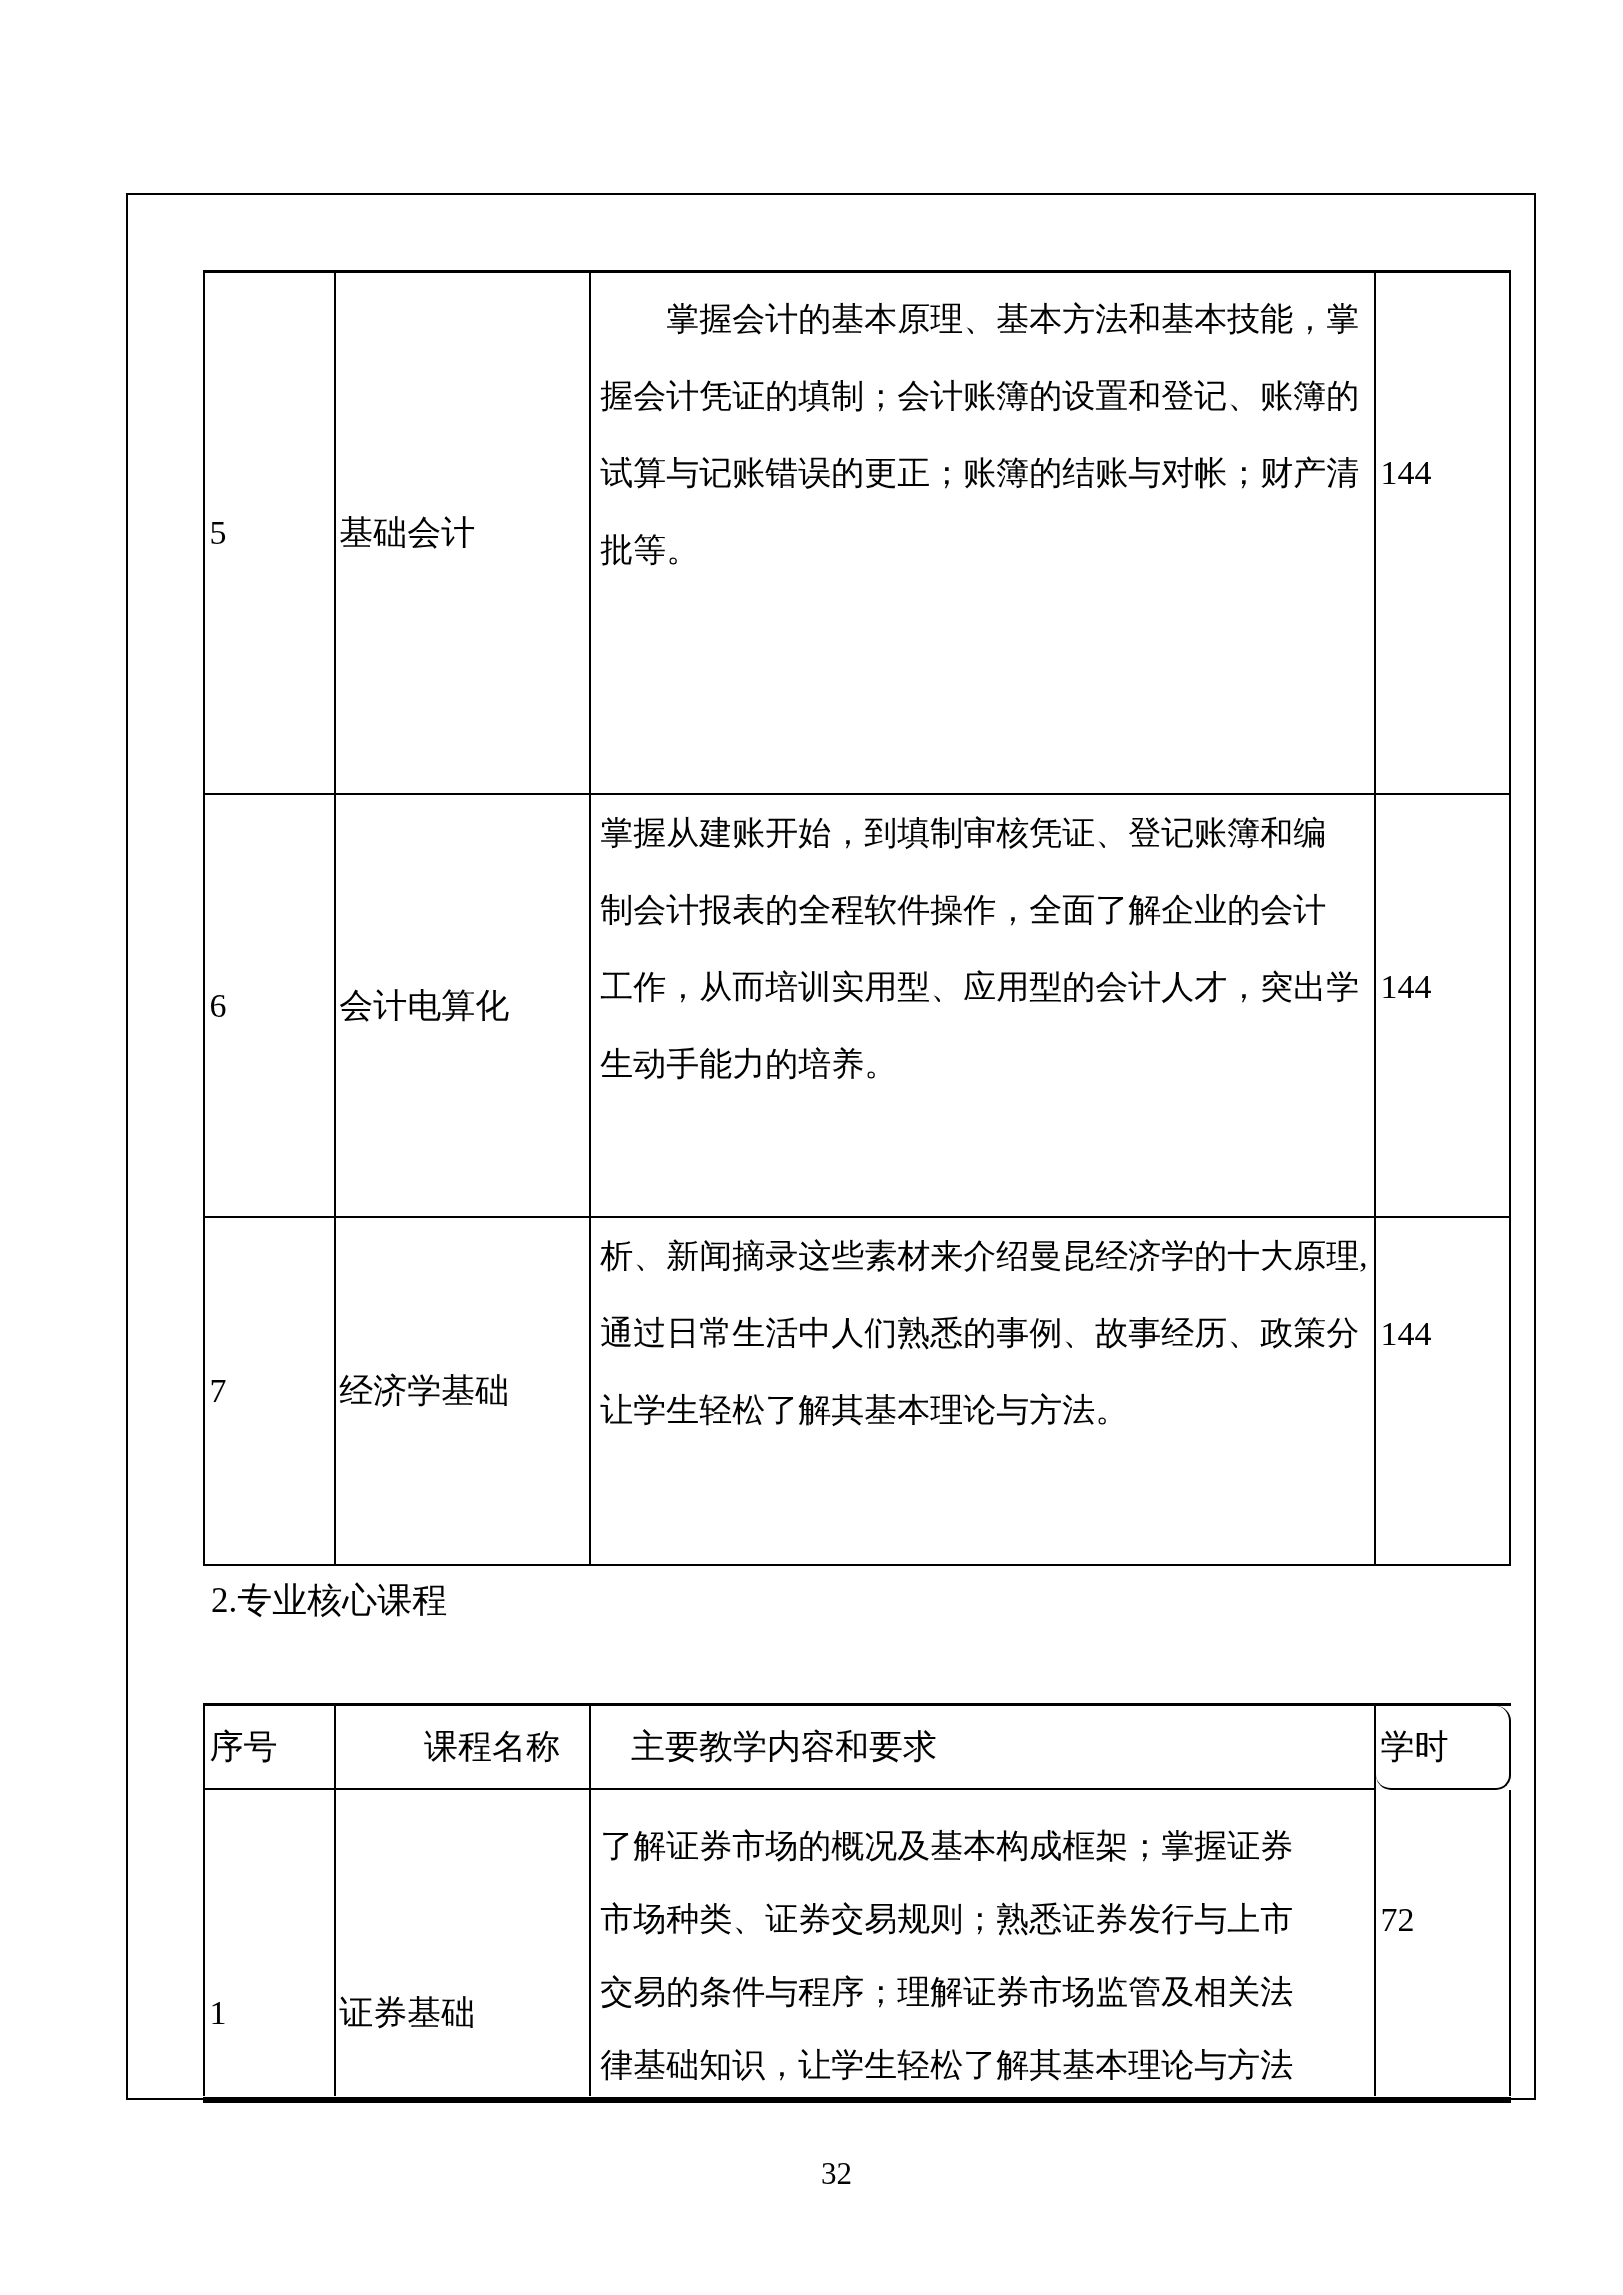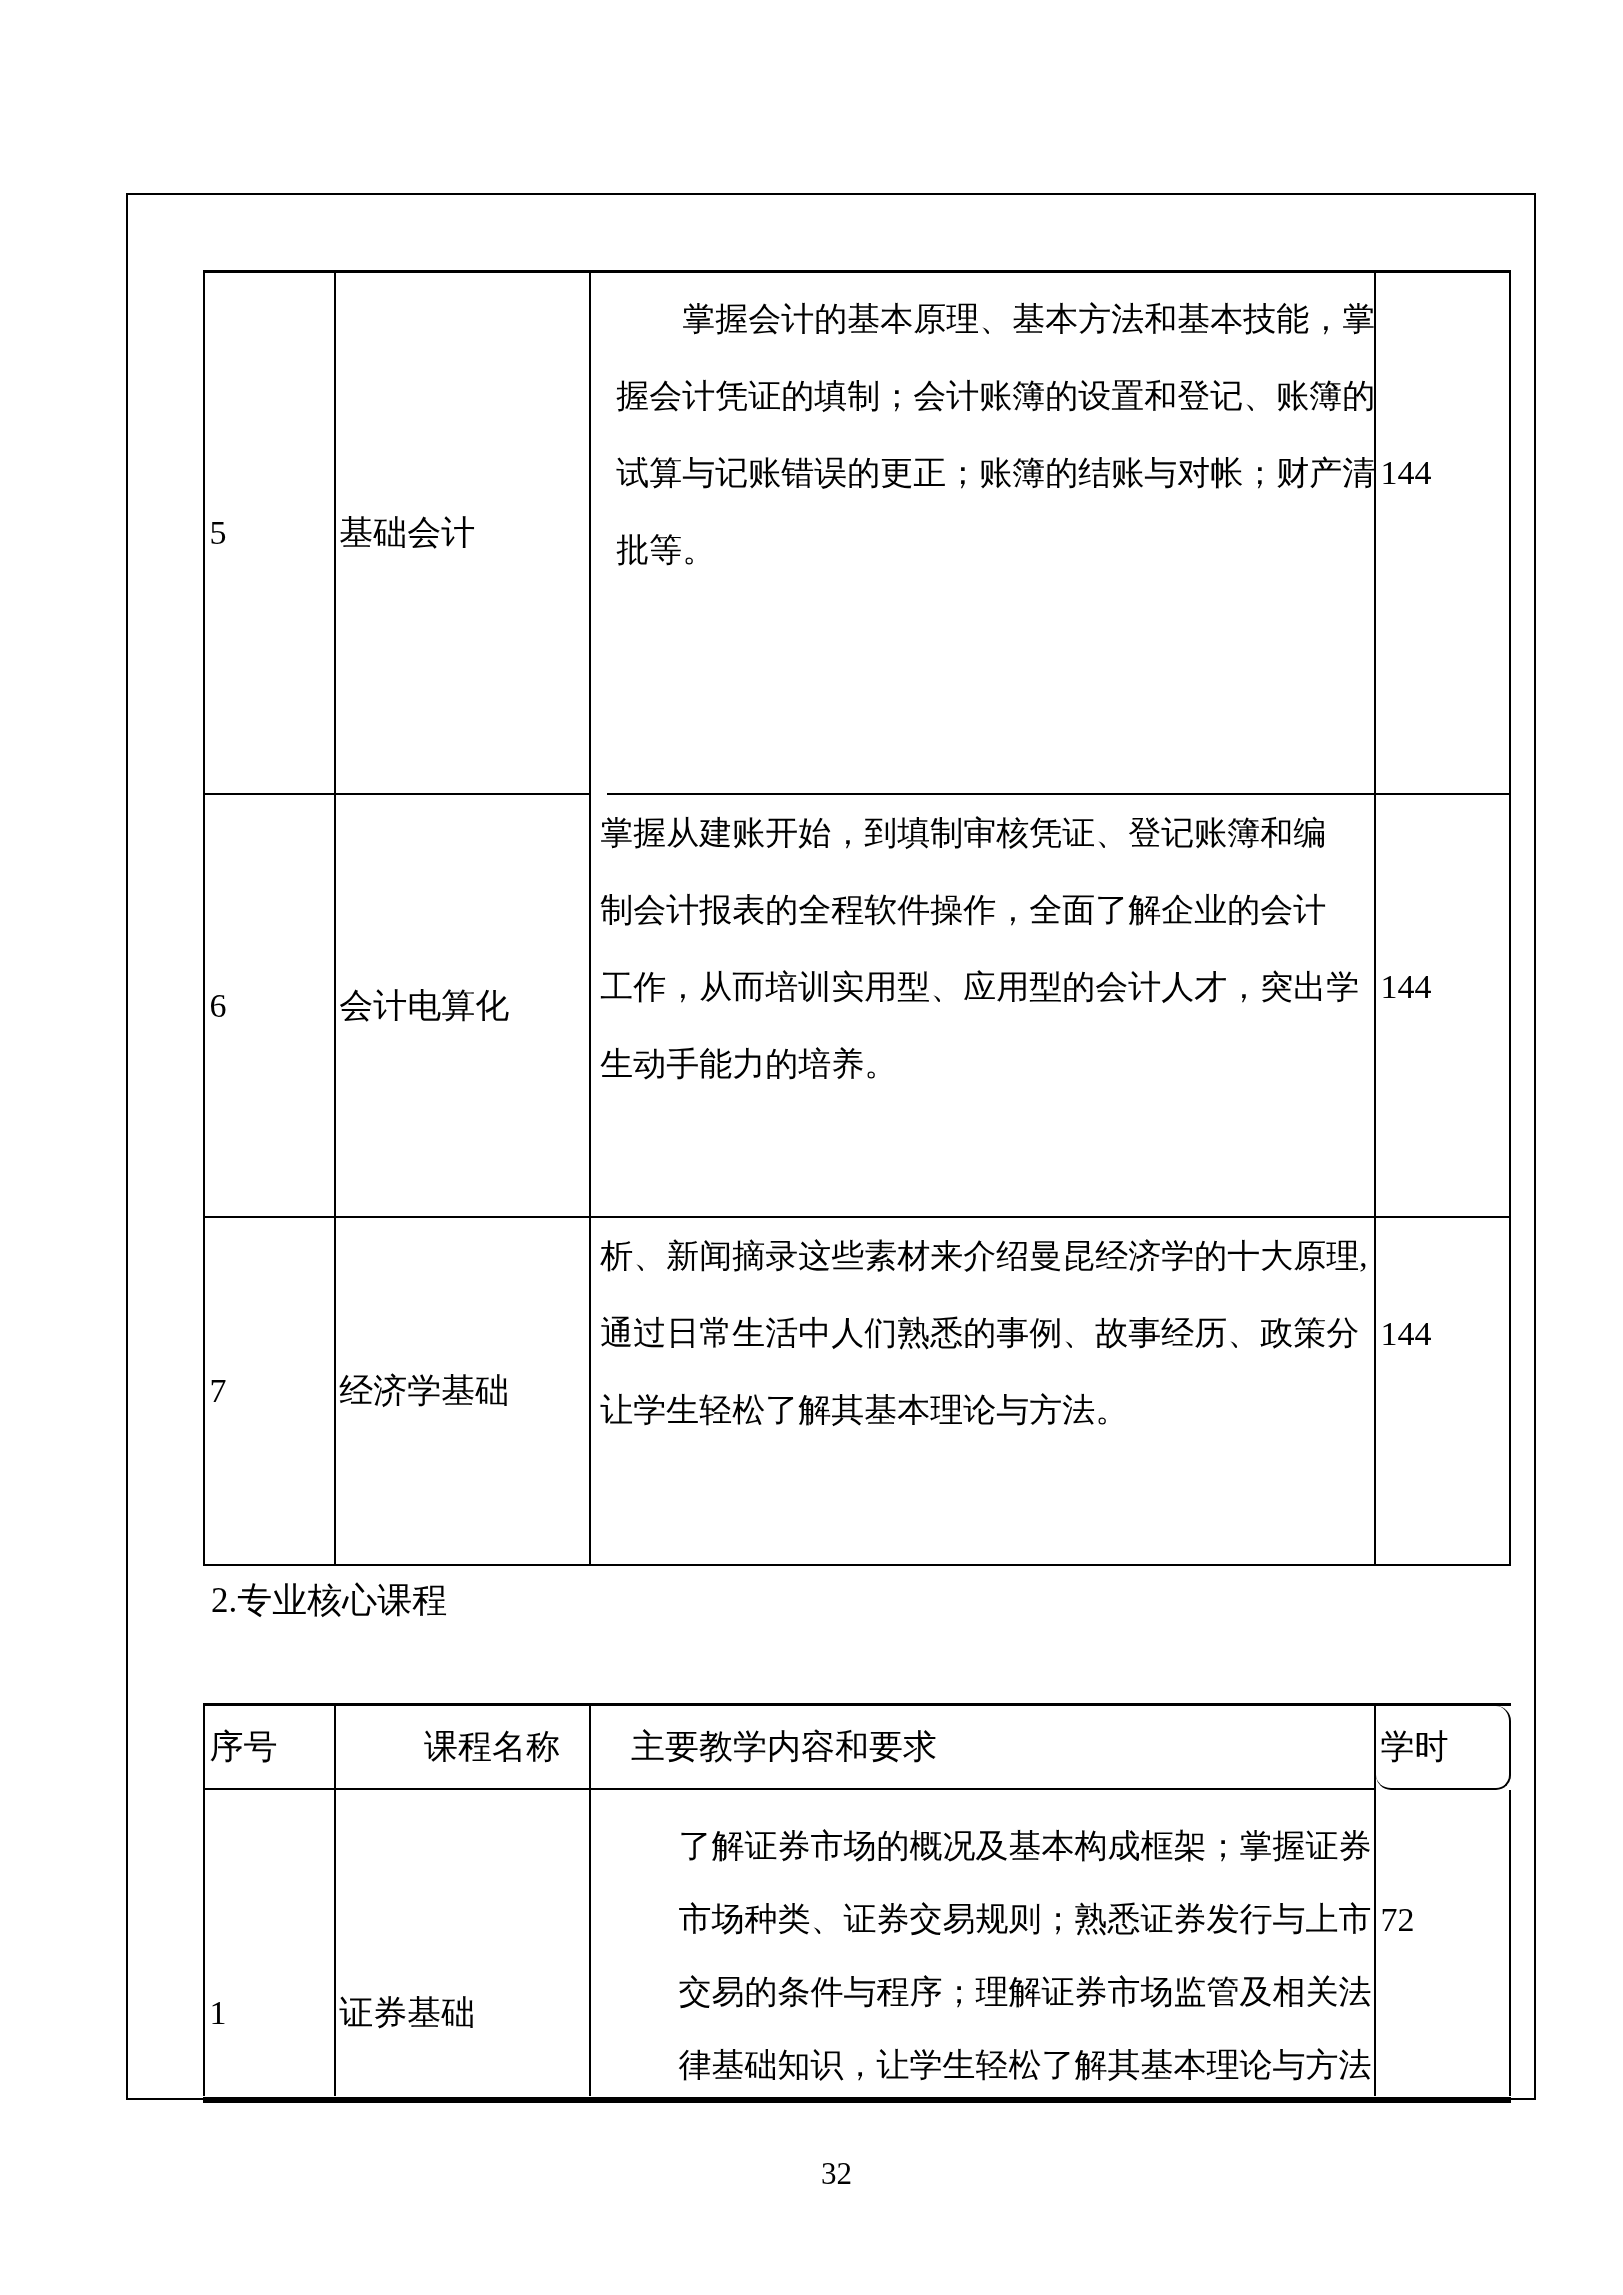--- a/index.html
+++ b/index.html
@@ -39,23 +39,23 @@
     border-bottom:2px solid #000;
     box-sizing:border-box;
     font-size:34px;
     overflow:visible;
   }
   .nb{border-bottom:none;}
   .vc{display:flex;align-items:center;}
   .no{padding-left:4.6px;}
   .name{padding-left:3.3px;}
   .content{padding-left:9.2px;padding-right:2.6px;font-size:33px;}
-  .pt12{padding-top:7.9px;margin-left:16px;}
+  .pt12{padding-top:7.9px;}
   .pt0{padding-top:0px;}
-  .pt30{padding-top:19.6px;text-align:right;}
+  .pt30{padding-top:19.6px;}
   .line{height:77px;line-height:77px;white-space:nowrap;}
   #t2 .line{height:73px;line-height:73px;}
   .hrs{padding-left:4.6px;line-height:77px;}
   #t2 .hrs{line-height:73px;}
   .hp-r1{padding-top:161px;}
   .hp-r2{padding-top:153px;}
   .hp-r3{padding-top:77px;}
   .hp-c1{padding-top:93px;}
   .tp{padding-top:200px;line-height:46px;}
   .hd{display:flex;align-items:center;}

